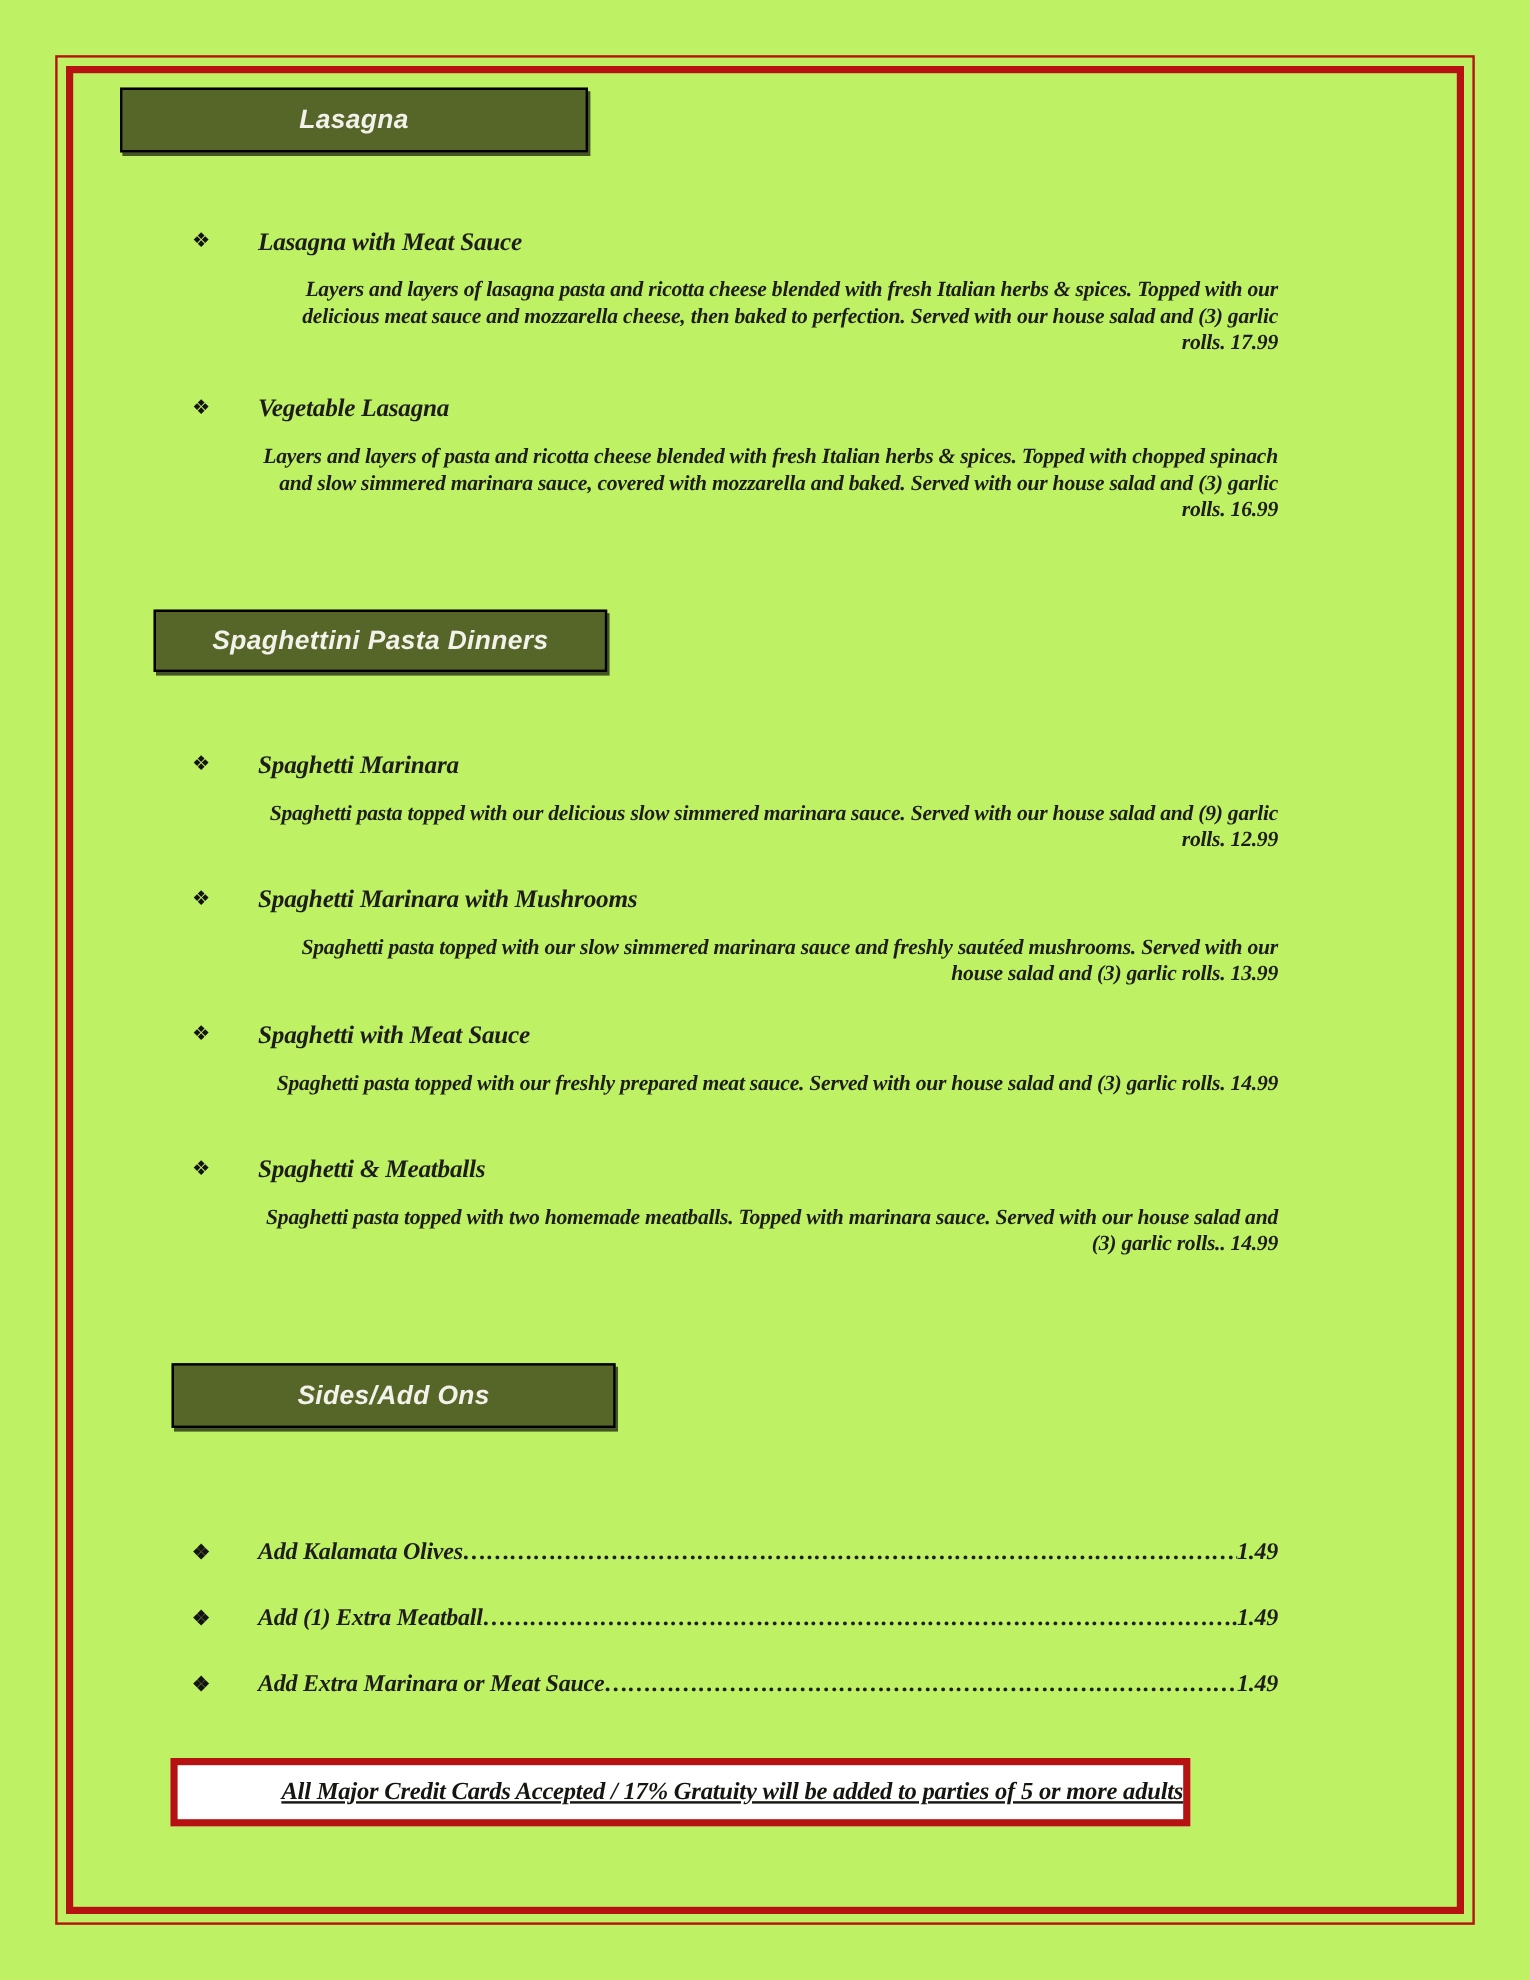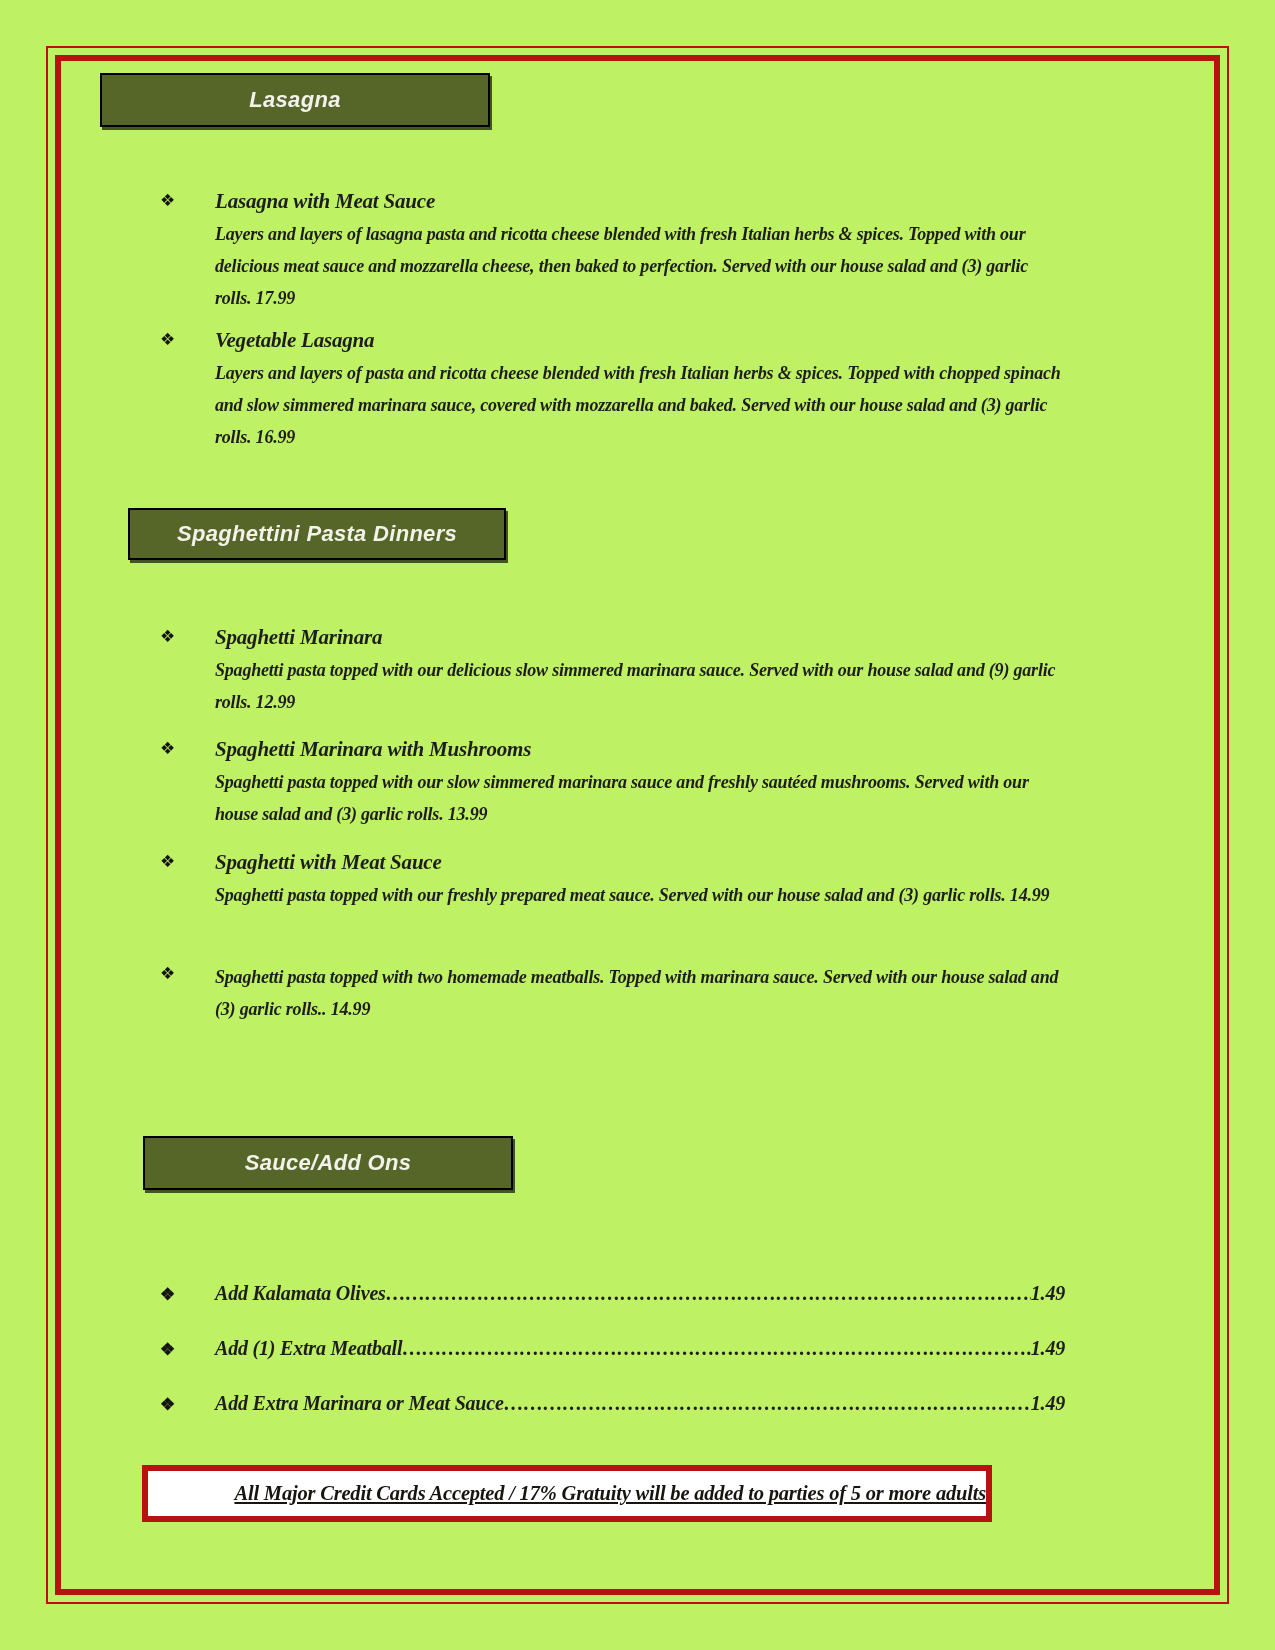--- a/index.html
+++ b/index.html
@@ -44,23 +44,24 @@
     font-style:normal;
   }
   .itext{flex:1;}
   .iname{
     font-weight:bold;font-style:italic;
     font-size:21px;line-height:30px;
     letter-spacing:-0.2px;
   }
   .idesc{
     font-weight:bold;font-style:italic;
-    font-size:18px;line-height:32px;
+    font-size:18px;line-height:22px;
     letter-spacing:-0.2px;
-    margin-top:2px;
+    margin-top:14px;
+    text-align:right;
   }
   .addon{
     position:absolute;left:160px;width:905px;
     display:flex;align-items:baseline;
     font-weight:bold;font-style:italic;
     font-size:20px;line-height:28px;
   }
   .addon .bullet{line-height:28px;}
   .addon .label{white-space:nowrap;letter-spacing:-0.2px;margin-top:27px;}
   .addon .leader{
@@ -136,26 +137,27 @@
     <span class="bullet">❖</span>
     <div class="itext">
       <div class="iname">Spaghetti with Meat Sauce</div>
       <div class="idesc">Spaghetti pasta topped with our freshly prepared meat sauce. Served with our house salad and (3) garlic rolls. 14.99</div>
     </div>
   </div>
 
   <div class="item" style="top:959px;">
     <span class="bullet">❖</span>
     <div class="itext">
+      <div class="iname">Spaghetti &amp; Meatballs</div>
       <div class="idesc">Spaghetti pasta topped with two homemade meatballs. Topped with marinara sauce. Served with our house salad and (3) garlic rolls.. 14.99</div>
     </div>
   </div>
 
   <div class="hbox" style="left:143px;top:1136px;width:366px;height:50px;">
-    <span>Sauce/Add Ons</span>
+    <span>Sides/Add Ons</span>
   </div>
 
   <div class="addon" style="top:1252px;">
     <span class="bullet">❖</span>
     <span class="label">Add Kalamata Olives</span>
     <span class="leader">………………………………………………………………………………………………………………………………………………………………</span>
     <span class="price">1.49</span>
   </div>
 
   <div class="addon" style="top:1307px;">

